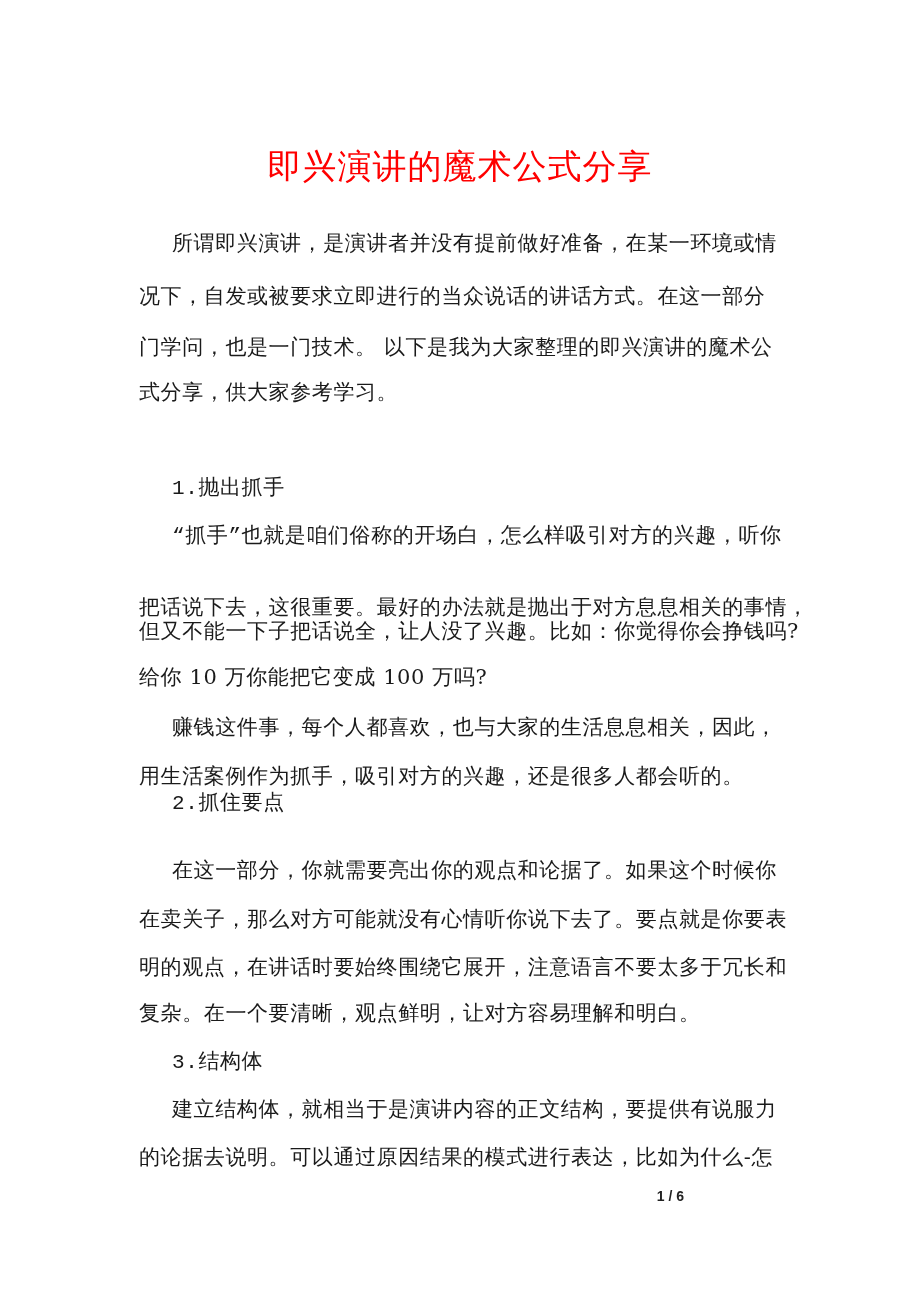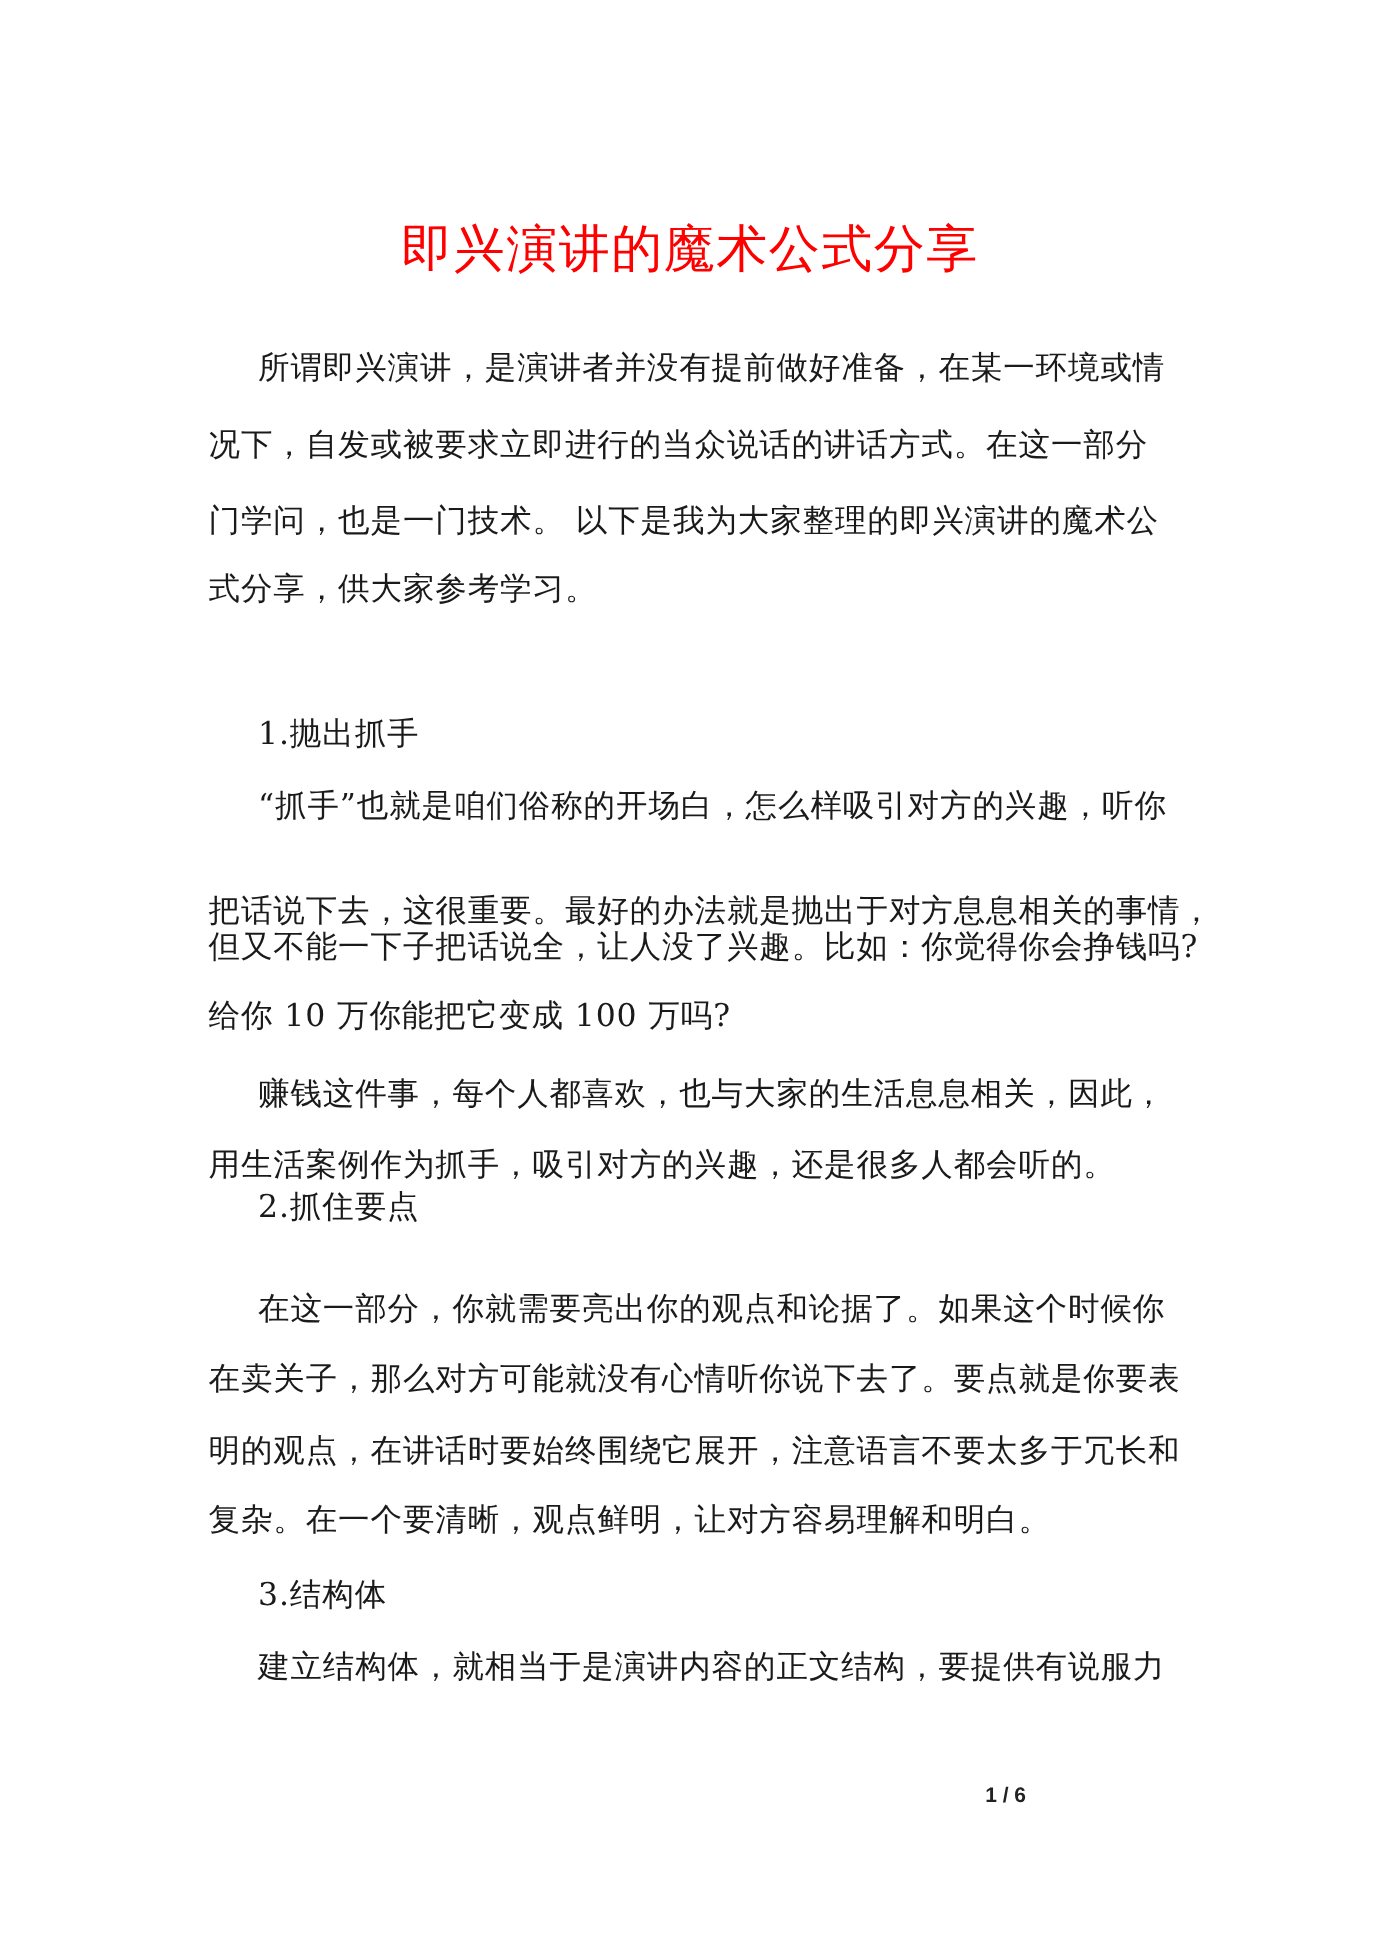--- a/index.html
+++ b/index.html
@@ -3,21 +3,21 @@
 <meta charset="utf-8">
 <style>
   html, body { margin: 0; padding: 0; background: #ffffff; }
   body { width: 920px; height: 1302px; position: relative; overflow: hidden;
          font-family: "DejaVu Serif", "Liberation Serif", serif; color: #1a1a1a; }
   .page { position: absolute; left: 0; top: 0; width: 824px; height: 1302px; }
   .title { position: absolute; left: 0; width: 920px; top: 142px; text-align: center;
            color: #ff0000; font-size: 34px; line-height: 48px; letter-spacing: 1px; }
   .line { position: absolute; left: 139px; font-size: 21px; line-height: 30px;
           white-space: nowrap; letter-spacing: 0.6px; }
-  .indent { left: 172px; }
+  .indent { left: 172px; font-family: Liberation Mono, monospace; }
   .pager { position: absolute; right: 140px; top: 1188px; font-size: 14px;
            font-family: "Liberation Sans", sans-serif; font-weight: bold; color: #222; }
 </style>
 </head>
 <body>
 
 <div class="page">
   <div class="title">即兴演讲的魔术公式分享</div>
 
   <div class="line indent" style="top:230px">所谓即兴演讲，是演讲者并没有提前做好准备，在某一环境或情</div>
@@ -38,15 +38,16 @@
   <div class="line indent" style="top:789px">2.抓住要点</div>
 
   <div class="line indent" style="top:857px">在这一部分，你就需要亮出你的观点和论据了。如果这个时候你</div>
   <div class="line" style="top:904px">在卖关子，那么对方可能就没有心情听你说下去了。要点就是你要表</div>
   <div class="line" style="top:952px">明的观点，在讲话时要始终围绕它展开，注意语言不要太多于冗长和</div>
   <div class="line" style="top:998px">复杂。在一个要清晰，观点鲜明，让对方容易理解和明白。</div>
 
   <div class="line indent" style="top:1048px">3.结构体</div>
 
   <div class="line indent" style="top:1096px">建立结构体，就相当于是演讲内容的正文结构，要提供有说服力</div>
+  <div class="line" style="top:1142px">的论据去说明。可以通过原因结果的模式进行表达，比如为什么-怎</div>
 
   <div class="pager">1 / 6</div>
 </div>
 
 </body></html>

